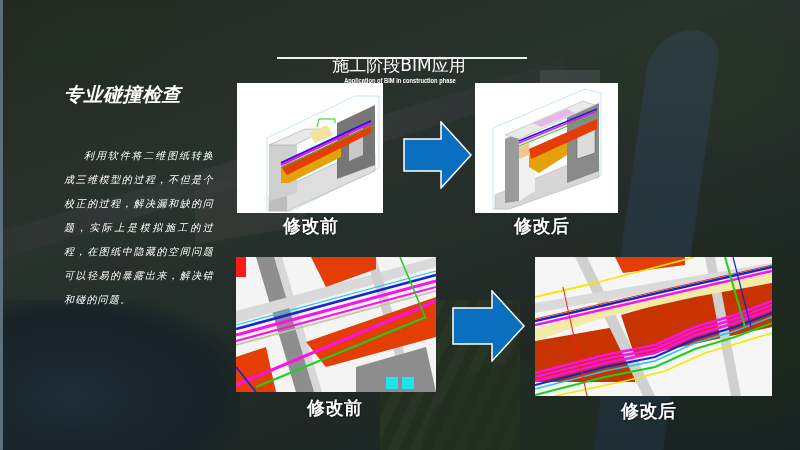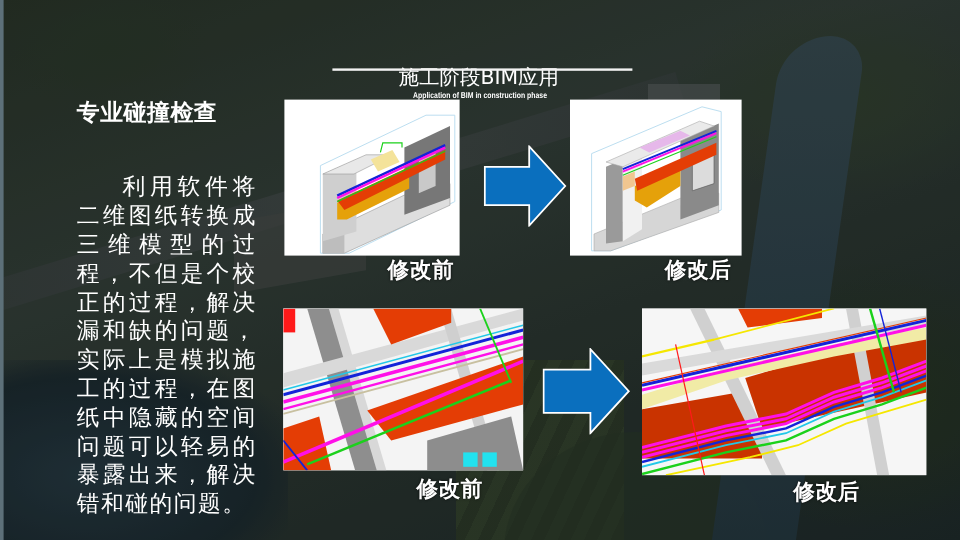--- a/index.html
+++ b/index.html
@@ -29,27 +29,27 @@
   .bg .ground-arc { position:absolute; left:420px; top:360px; width:220px; height:200px; border-radius:50%; background:#2c3a28; opacity:.6; }
   .bg .left-strip { position:absolute; left:0; top:0; width:3px; height:450px; background:#7d96a2; }
   .bg .veil { position:absolute; inset:0; background:rgba(10,16,14,0.28); }
 
   
   .header { position:absolute; left:0; top:18px; width:800px; text-align:center; color:#fff;margin-top:36px; }
   .header .title { font-size:17px; letter-spacing:0px; font-family:"DejaVu Sans", sans-serif; line-height:22px; display:inline-block; transform:translateX(-1px); }
   .header .subtitle { font-size:7px; font-family:"Liberation Sans", sans-serif; font-weight:bold; line-height:9px; margin-top:0; transform:scaleX(.82); }
 
   
-  .side { position:absolute; left:64px; top:82px; width:160px; color:#fff; }
+  .side { position:absolute; left:64px; top:82px; width:160px; color:#fff;font-style:italic; }
   .side .heading { font-size:19px; font-weight:bold; line-height:25px; margin:0; letter-spacing:0.5px; }
-  .side .body { margin-top:37px; font-size:19px; line-height:24px; letter-spacing:1.2px; text-indent:2em; width:150px; text-align:justify; }
+  .side .body { margin-top:37px; font-size:10px; line-height:24px; letter-spacing:1.2px; text-indent:2em; width:150px; text-align:justify; }
 
   
   .card { position:absolute; background:#fff; overflow:hidden; }
-  .caption { position:absolute; color:#fff; font-weight:bold; font-size:18px; line-height:22px; text-shadow:0 0 2px #000; letter-spacing:0.5px;margin-left:40px; }
+  .caption { position:absolute; color:#fff; font-weight:bold; font-size:18px; line-height:22px; text-shadow:0 0 2px #000; letter-spacing:0.5px; }
 
   .arrow { position:absolute; }
 
   svg { display:block; }
 </style>
 </head>
 <body>
 
 <div class="bg">
   <div class="road"></div>

